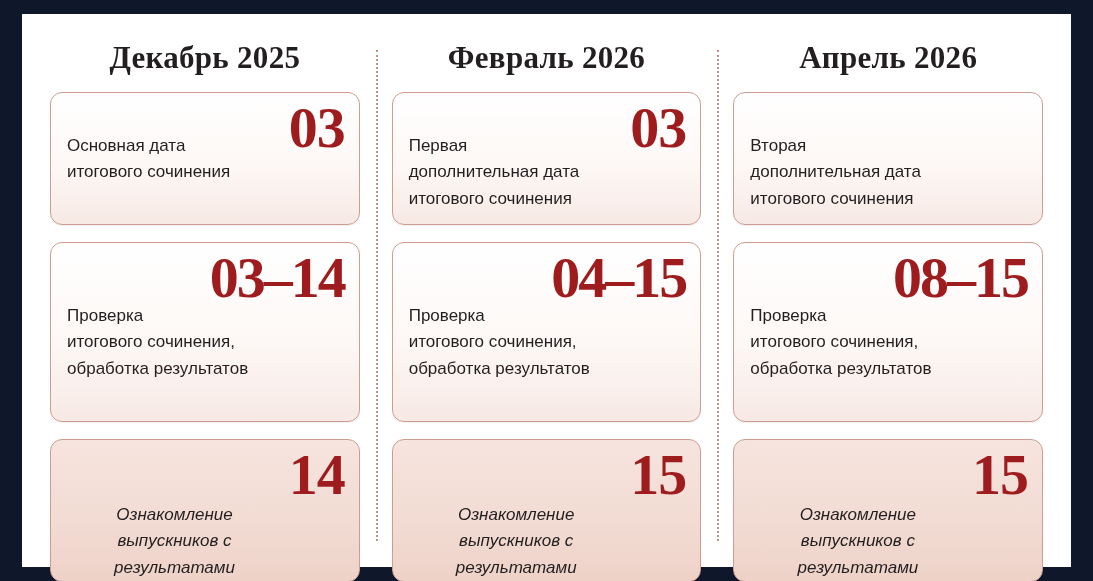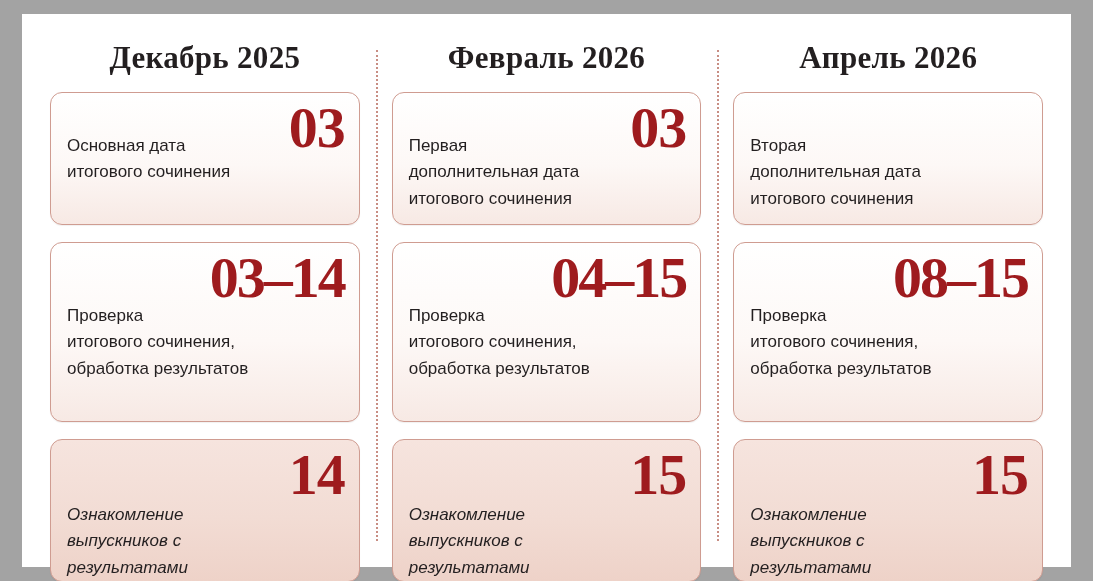--- a/index.html
+++ b/index.html
@@ -10,21 +10,21 @@
   body {
     width: 1093px;
     height: 581px;
     font-family: "Liberation Sans", sans-serif;
     overflow: hidden;
   }
   .page {
     position: relative;
     width: 1093px;
     height: 581px;
-    background: #a3a3a3;
+    background: #0f172a;
     box-sizing: border-box;
   }
   .board {
     position: absolute;
     left: 22px;
     top: 14px;
     width: 1049px;
     height: 553px;
     background: #ffffff;
     box-sizing: border-box;
@@ -93,21 +93,21 @@
   .card-text {
     font-size: 17px;
     line-height: 1.55;
     color: #231f20;
     white-space: pre-line;
     position: relative;
     z-index: 2;
   }
   .card.c1 { height: 133px; }
   .card.c2 { height: 180px; }
-  .card.c3 { height: 143px; margin-bottom: 16px; }
+  .card.c3 { height: 143px; margin-bottom: 16px; text-align: center; }
   .card.c1 .card-text { padding-top: 26px; max-width: 74%; }
   .card.c2 .card-text { padding-top: 46px; max-width: 68%; }
   .card.c3 .card-text { padding-top: 48px; max-width: 78%; font-style: italic; }
 </style>
 </head>
 <body>
 
 <div class="page">
   <div class="board">
     <div class="columns">

